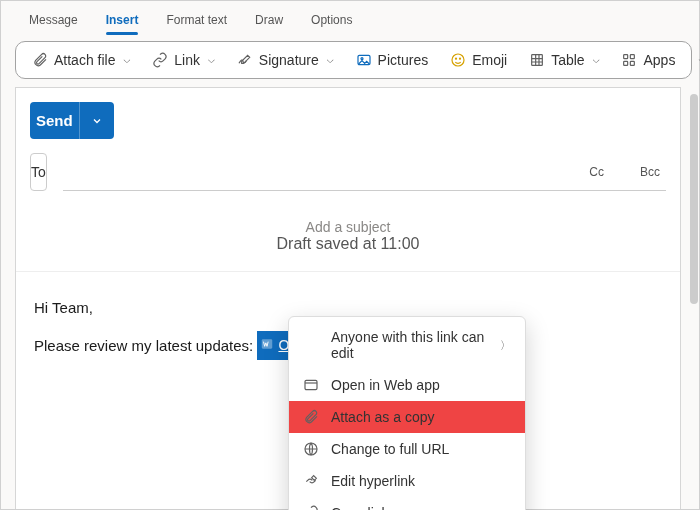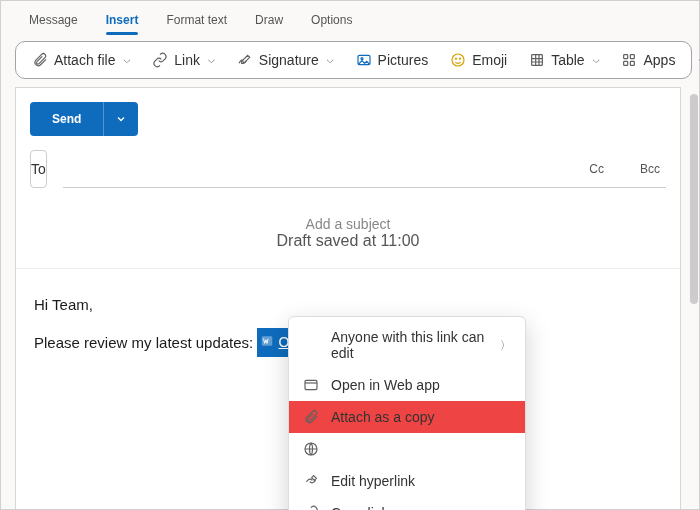--- a/index.html
+++ b/index.html
@@ -110,22 +110,22 @@
     padding: 14px 14px;
   }
   .send-button {
     display: inline-flex;
     background: #0f6cbd;
     border-radius: 4px;
     overflow: hidden;
   }
   .send-main {
     color: #fff;
-    padding: 10px 22px;
-    font-size: 12px;
+    padding: 10px 6px;
+    font-size: 15px;
     font-weight: 600;
     cursor: pointer;
     border-right: 1px solid rgba(255,255,255,0.28);
   }
   .send-drop {
     color: #fff;
     width: 34px;
     display: flex; align-items: center; justify-content: center;
     cursor: pointer;
   }
@@ -397,20 +397,21 @@
     </span>
     <span class="mi-label">Attach as a copy</span>
   </div>
   <div class="menu-item">
     <span class="mi-icon">
       <svg viewBox="0 0 24 24" fill="none" stroke="#616161" stroke-width="1.8">
           <circle cx="12" cy="12" r="9"></circle>
           <path d="M3 12h18M12 3c3 3 3 15 0 18M12 3c-3 3-3 15 0 18"></path>
         </svg>
     </span>
+    <span class="mi-label">Change to full URL</span>
   </div>
   <div class="menu-item">
     <span class="mi-icon">
       <svg viewBox="0 0 24 24" fill="none" stroke="#616161" stroke-width="1.8">
           <path d="M10 13a5 5 0 007 0l2-2"></path>
           <path d="M14 11a5 5 0 00-7 0l-2 2"></path>
           <path d="M16 4l4 4-3 3-4-4z"></path>
         </svg>
     </span>
     <span class="mi-label">Edit hyperlink</span>

